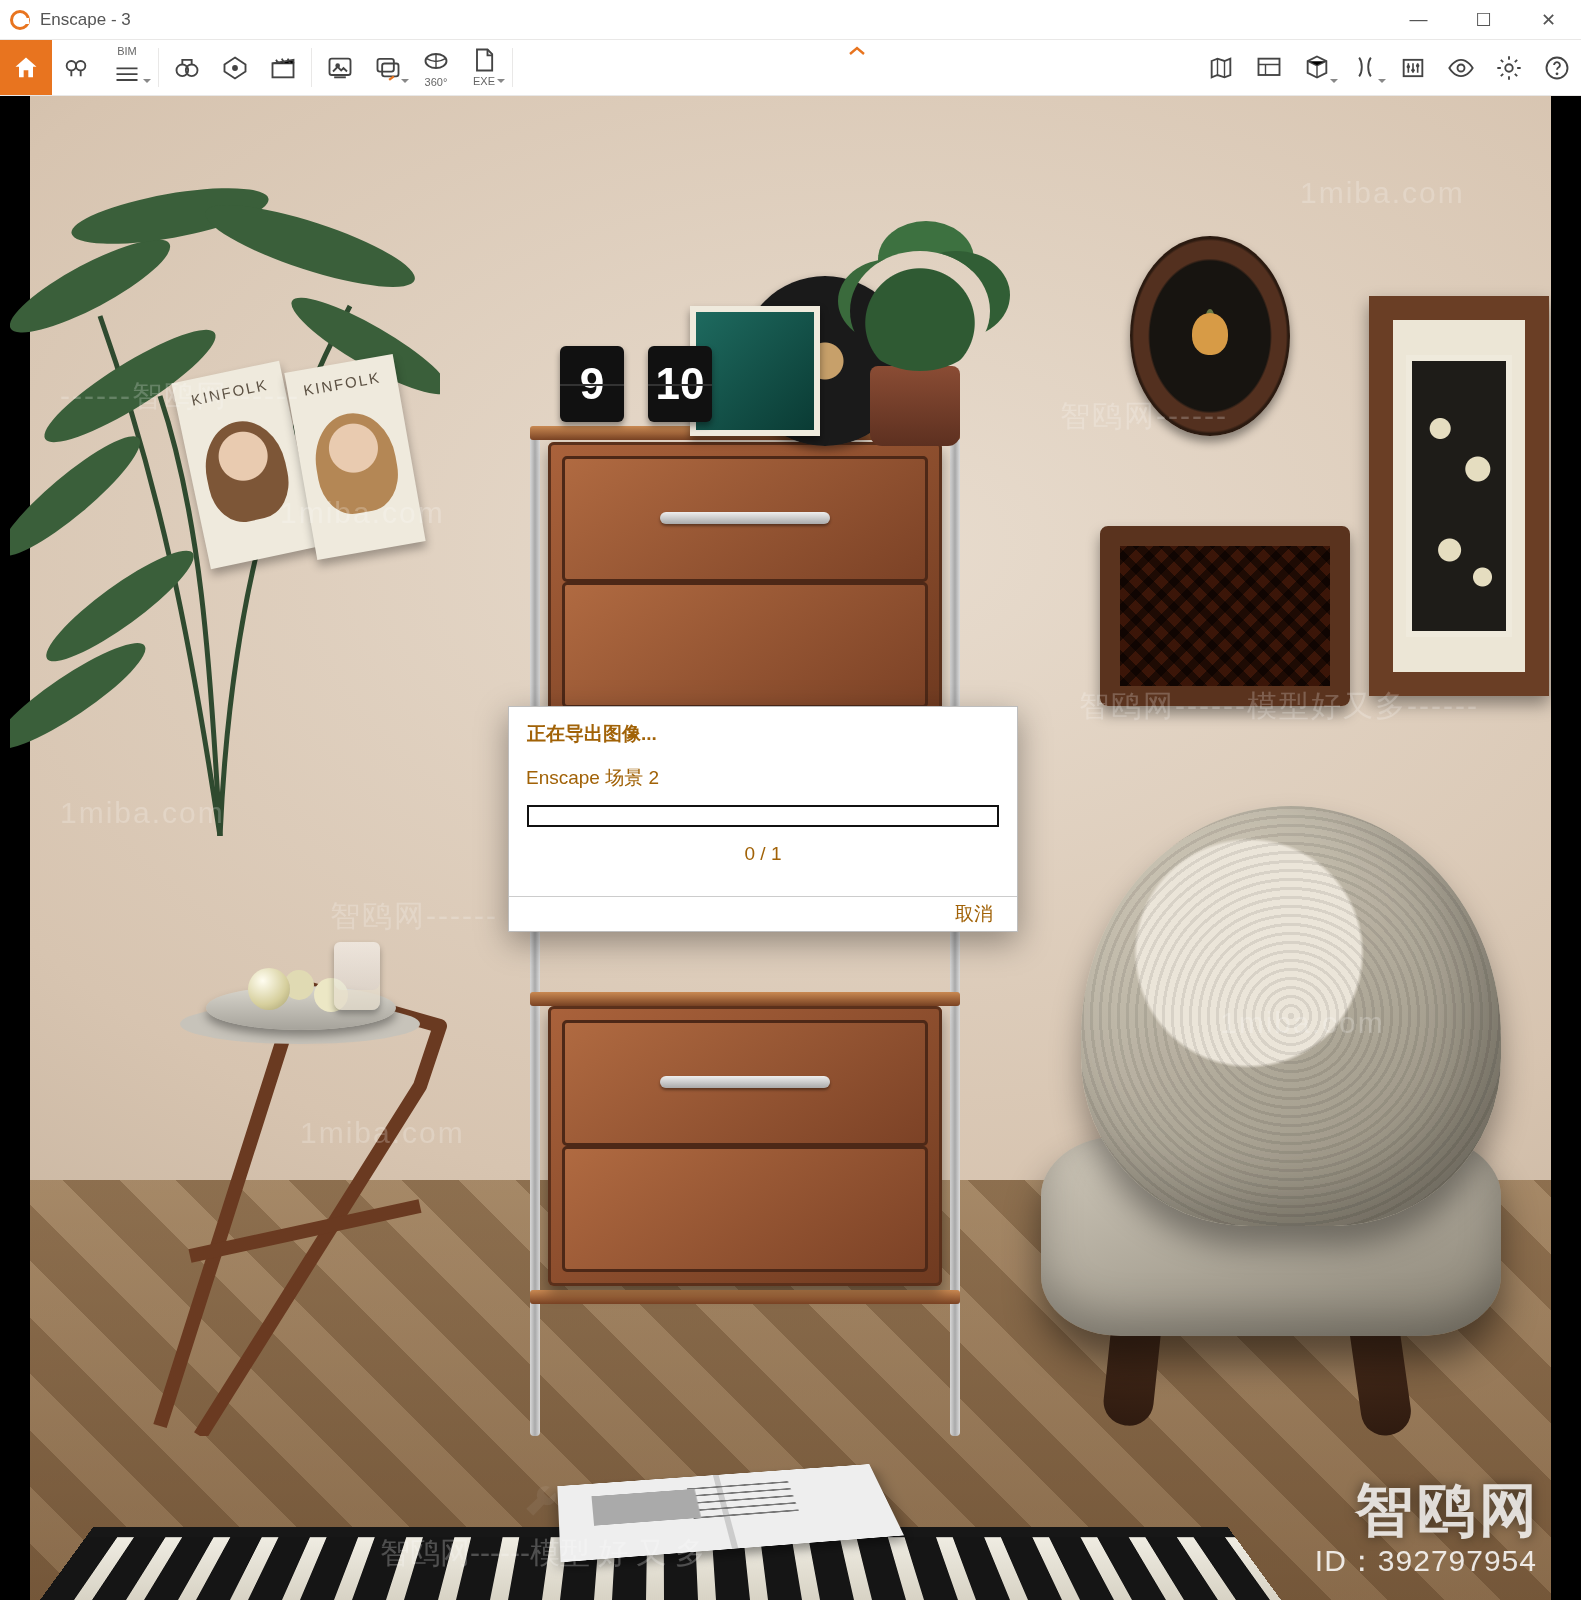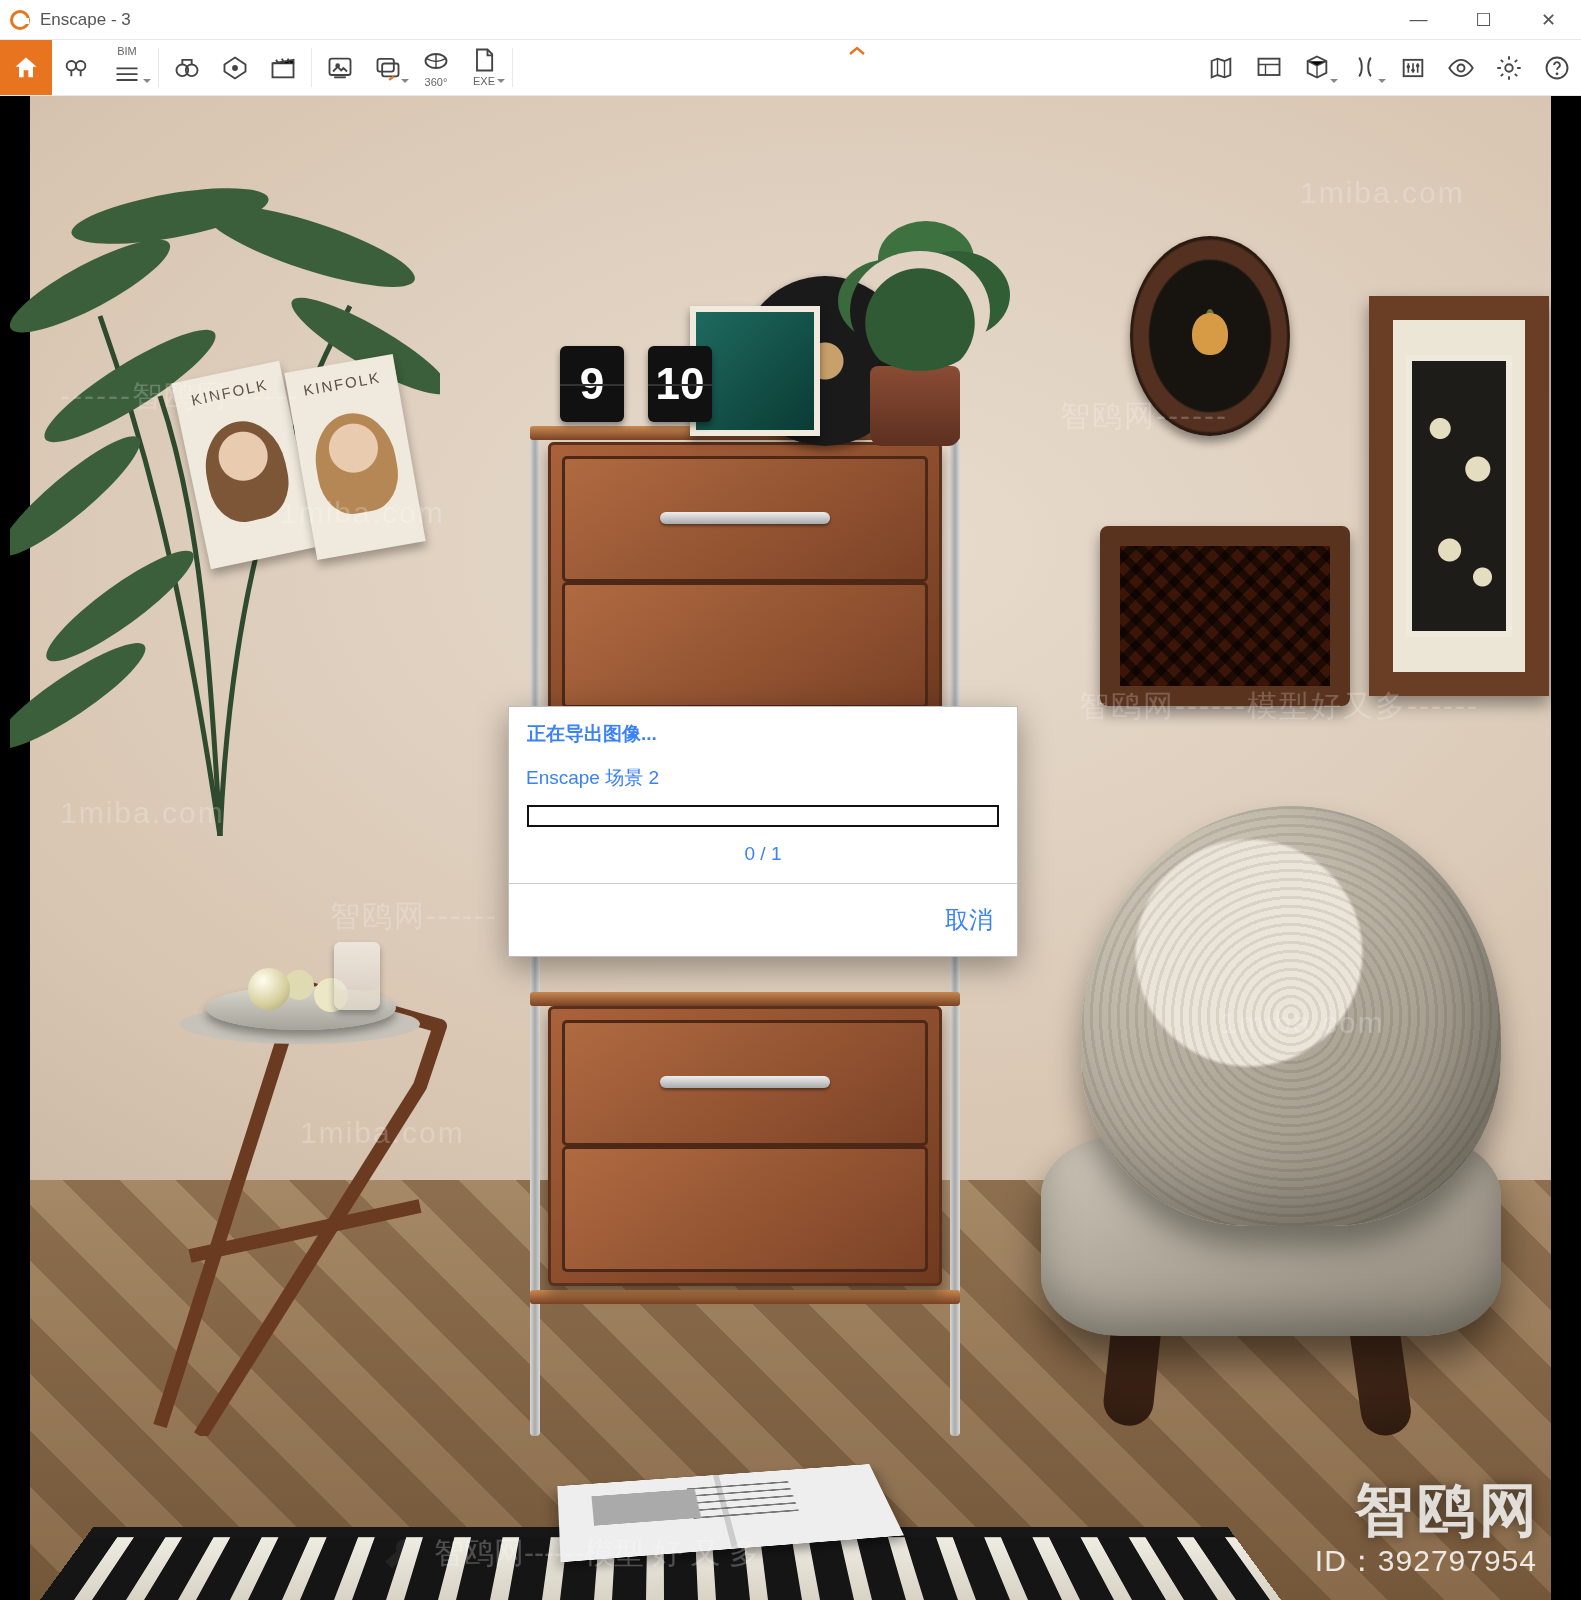--- a/index.html
+++ b/index.html
@@ -297,37 +297,37 @@
     text-shadow:0 0 12px rgba(0,0,0,.5);
   }
   .wm.id{
     right:44px;bottom:18px;font-size:30px;color:rgba(255,255,255,.85);letter-spacing:1px;
   }
 
   
   .dialog{
     position:absolute;left:508px;top:610px;width:510px;background:#fff;
     border:1px solid #bdbdbd;box-shadow:0 10px 30px rgba(0,0,0,.35);
-    font-size:19px;color:#3b82f6;
+    font-size:19px;color:#a16207;
   }
   .dialog .dtitle{padding:14px 18px;font-weight:700;}
   .dialog .dscene{padding:4px 17px 10px;}
   .dialog .bar{
     margin:4px 18px 8px;height:22px;border:2px solid #111;background:#fff;
   }
   .dialog .count{text-align:center;padding:8px 0 18px;font-size:19px;}
   .dialog .dfoot{
-    border-top:1px solid #ccc;text-align:right;padding:20px 24px;font-size:24px;
+    border-top:1px solid #ccc;text-align:right;padding:4px 24px;font-size:19px;margin-top:13px;
   }
   .dialog .cancel{display:inline-block;}
 
   
   .bottom-overlay{
     position:absolute;left:380px;bottom:26px;display:flex;align-items:center;gap:12px;
-    color:rgba(255,255,255,.25);font-size:30px;pointer-events:none;
+    color:rgba(255,255,255,.25);font-size:30px;pointer-events:none;flex-direction:column;
   }
   .bottom-overlay svg{width:42px;height:42px;opacity:.25;}
 </style>
 </head>
 <body>
 
 <div class="titlebar">
   <span class="app-icon"></span>
   <span>Enscape - 3</span>
   <div class="winctrls">

